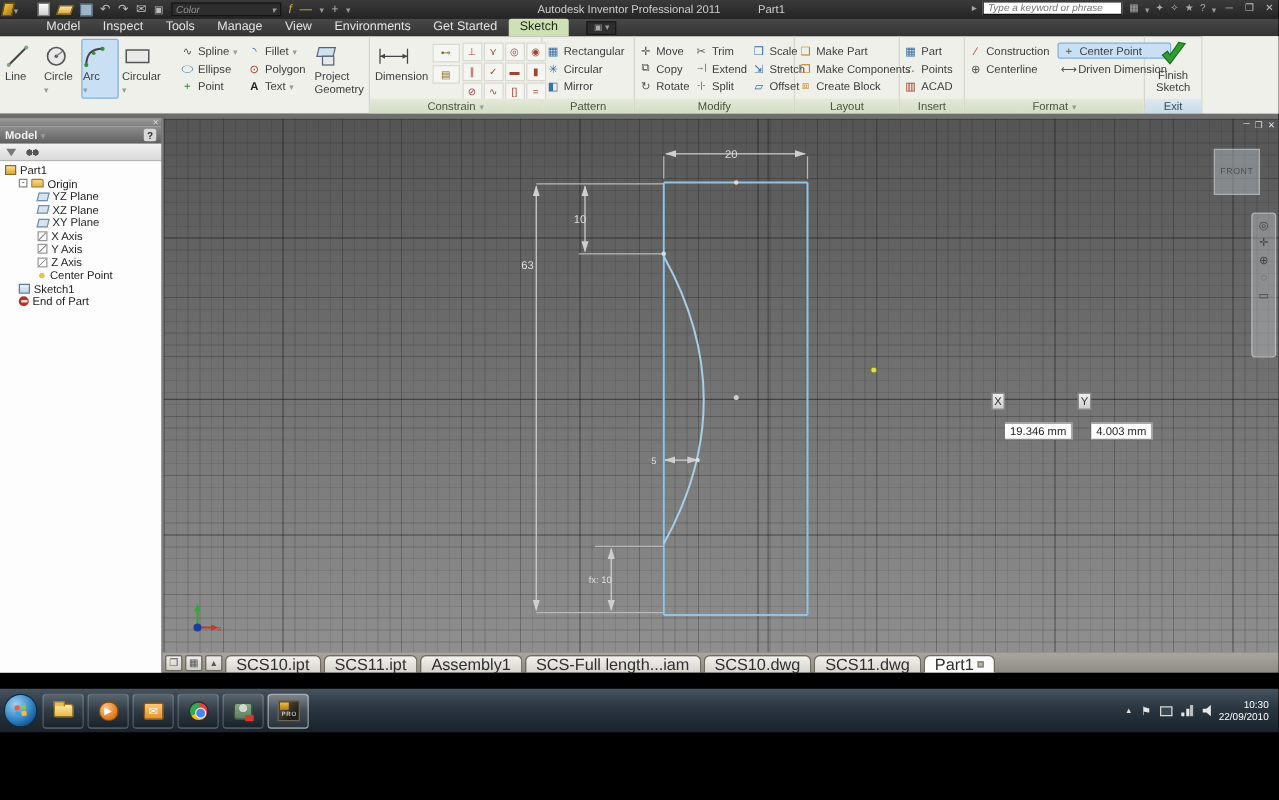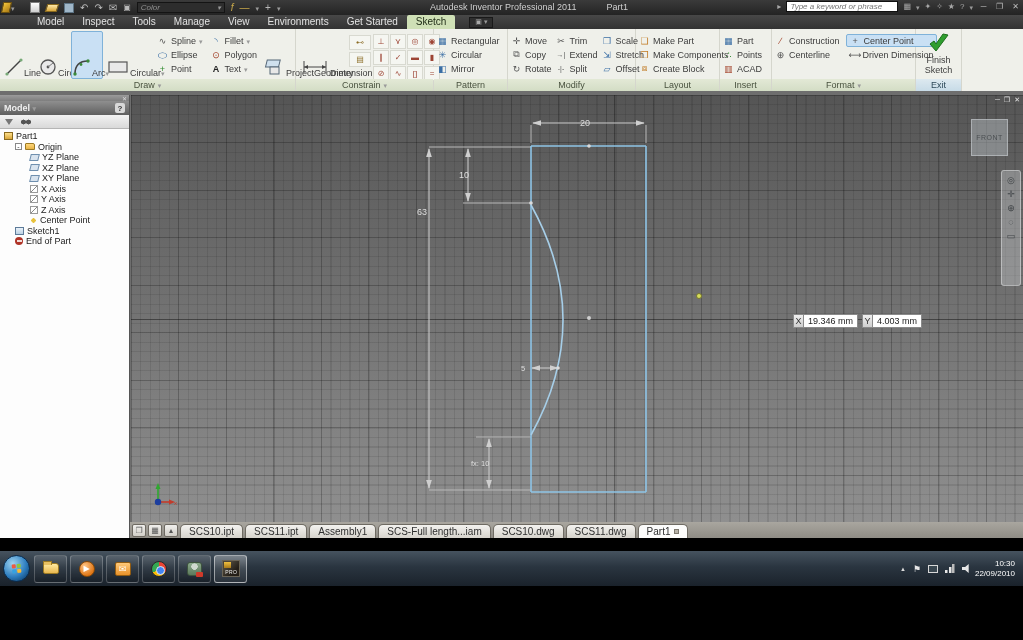--- a/index.html
+++ b/index.html
@@ -37,21 +37,21 @@
   #panel-toggle { margin-left:14px; width:24px; height:11px; background:#2e2e2e; border:1px solid #191919;
     color:#aaa; font-size:7px; display:flex; align-items:center; justify-content:center; gap:2px; }
 
   
   #ribbon { position:absolute; left:0; top:29px; width:1023px; height:62px; background:#eff0ea; display:flex; }
   .panel { position:relative; height:62px; border-right:1px solid #d5d6cd; display:flex; flex-direction:column; }
   .panel-content { height:50px; display:flex; align-items:flex-start; padding:2px 3px 0 3px; gap:2px; }
   .panel-label { height:12px; background:linear-gradient(#e3e9d6,#d3ddc5); color:#49523f; font-size:9px;
     display:flex; align-items:center; justify-content:center; gap:3px; }
   .panel.exit .panel-label { background:linear-gradient(#dde9f0,#c7dbe7); color:#2f4a5a; }
-  .rbig { width:32px; height:48px; display:flex; flex-direction:row; align-items:flex-end; justify-content:flex-start;
+  .rbig { width:32px; height:48px; display:flex; flex-direction:column; align-items:flex-start; justify-content:flex-start;
     font-size:9px; color:#3c3c3c; border:1px solid transparent; border-radius:2px; padding-top:2px; }
   .rbig .bicon { height:22px; display:flex; align-items:center; }
   .rbig.active { background:#c9e0f4; border-color:#7fb2d9; }
   .rbig .blabel { line-height:10px; text-align:center; }
   .smallcol { display:flex; flex-direction:column; justify-content:flex-start; gap:1px; padding-top:3px; }
   .sbtn { display:flex; align-items:center; gap:3px; font-size:9px; color:#3c3c3c; height:13px; white-space:nowrap; }
   .sico { width:11px; text-align:center; font-size:9px; color:#555; display:inline-block; }
   .sico.red { color:#a24028; }
   .sico.green { color:#2e8b2e; }
   .sico.blue { color:#3a6ea5; }
@@ -112,30 +112,30 @@
     color:#4b4f52; font-size:7px; display:flex; align-items:center; justify-content:center; letter-spacing:.5px; }
   #navbar { position:absolute; left:870px; top:75px; width:20px; height:116px; border-radius:3px;
     background:rgba(205,208,210,.38); border:1px solid rgba(240,240,240,.45);
     display:flex; flex-direction:column; align-items:center; gap:4px; padding-top:4px; color:#3f4346; font-size:9px; }
   #navbar .nv { line-height:10px; }
   #coord-group { position:absolute; left:662px; top:219px; display:flex; gap:4px; font-size:9px; }
   .coord-pair { display:flex; }
   .coord-key { width:11px; height:14px; background:linear-gradient(#efefef,#cfcfcf); border:1px solid #8a8a8a;
     color:#333; display:flex; align-items:center; justify-content:center; }
   .coord-val { height:14px; background:#fff; border:1px solid #8a8a8a; border-left:none; color:#222;
-    display:flex; align-items:center; padding:0 4px; }
+    display:flex; align-items:center; padding:0 4px;margin-top:24px; }
   #triad { position:absolute; left:22px; top:386px; width:26px; height:26px; }
 
   
   #tabbar { position:absolute; left:130px; top:522px; width:893px; height:16px;
     background:linear-gradient(#a9a69f,#8f8c85); display:flex; align-items:flex-end; gap:2px; padding-left:2px; }
   .tab-ctrl { width:14px; height:13px; margin-bottom:1px; background:linear-gradient(#f0efec,#d2cfc8);
     border:1px solid #6e6a62; border-radius:2px; color:#555; font-size:8px; display:flex; align-items:center; justify-content:center; }
   .doctab { height:14px; padding:0 8px; background:linear-gradient(#f3f2ef,#d6d3cc); border:1px solid #6e6a62; border-bottom:none;
-    border-radius:5px 5px 0 0; color:#2f2f2f; font-size:10px; display:flex; align-items:center; gap:3px; }
+    border-radius:5px 5px 0 0; color:#2f2f2f; font-size:13px; display:flex; align-items:center; gap:3px; }
   .doctab.active { background:#fcfcfb; }
   .doctab .pin { width:5px; height:5px; background:#b7b2a8; border:1px solid #7d786e; }
 
   
   #statusbar { position:absolute; left:0; top:538px; width:1023px; height:13px;
     background:linear-gradient(#e8e6e1,#cdcac3); border-top:1px solid #f6f5f2;
     display:flex; align-items:center; font-size:9px; color:#2f2f2f; }
   #status-msg { margin-left:3px; }
   #status-right { margin-left:auto; display:flex; align-items:center; }
   #status-coords { margin-right:14px; }
@@ -330,24 +330,20 @@
           <span class="bicon">
               <svg class="mini" width="22" height="20">
                 <rect x="4" y="3" width="13" height="7" fill="#cfe0ee" stroke="#567" transform="skewX(-14)"></rect>
                 <rect x="6" y="10" width="9" height="7" fill="#e8e8e8" stroke="#567"></rect>
               </svg>
             </span>
           <span class="blabel">Project</span>
           <span class="blabel">Geometry</span>
         </div>
       </div>
-      <div class="panel-label">
-          <span>Draw</span>
-          <span class="chev"></span>
-        </div>
     </div>
 
     <div class="panel" style="width:138px;">
       <div class="panel-content">
         <div class="rbig" style="width:48px;">
           <span class="bicon">
               <svg class="mini" width="30" height="20">
                 <line x1="4" y1="4" x2="4" y2="16" stroke="#444"></line>
                 <line x1="26" y1="4" x2="26" y2="16" stroke="#444"></line>
                 <line x1="4" y1="10" x2="26" y2="10" stroke="#444"></line>

